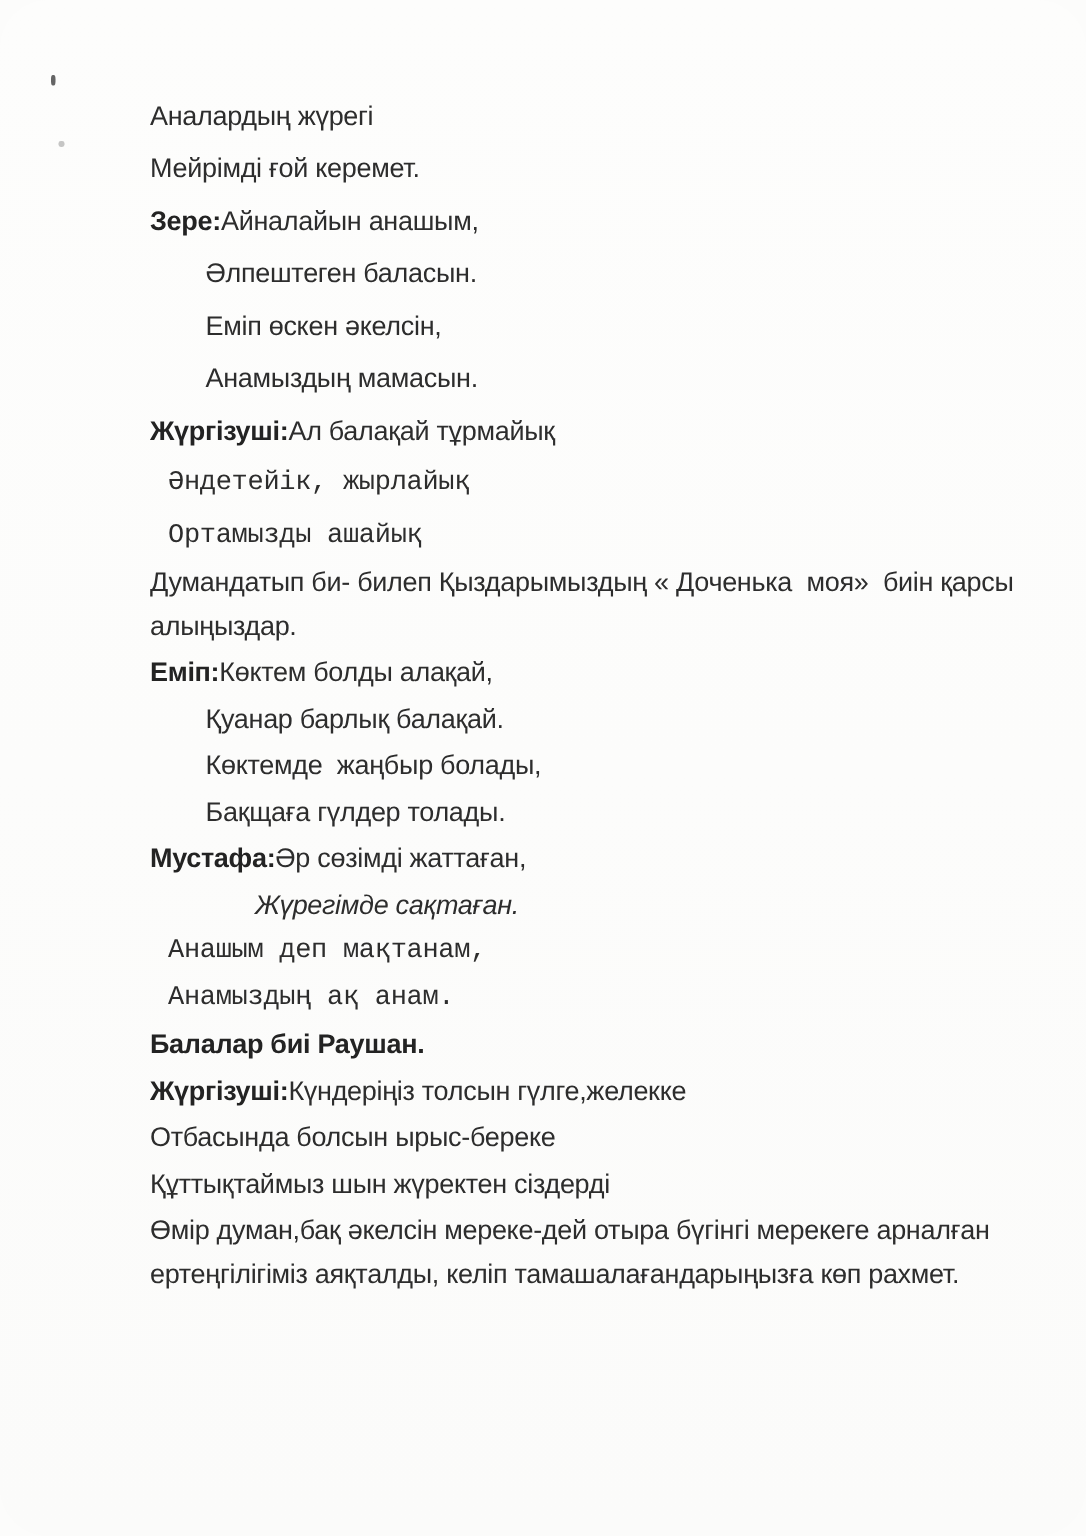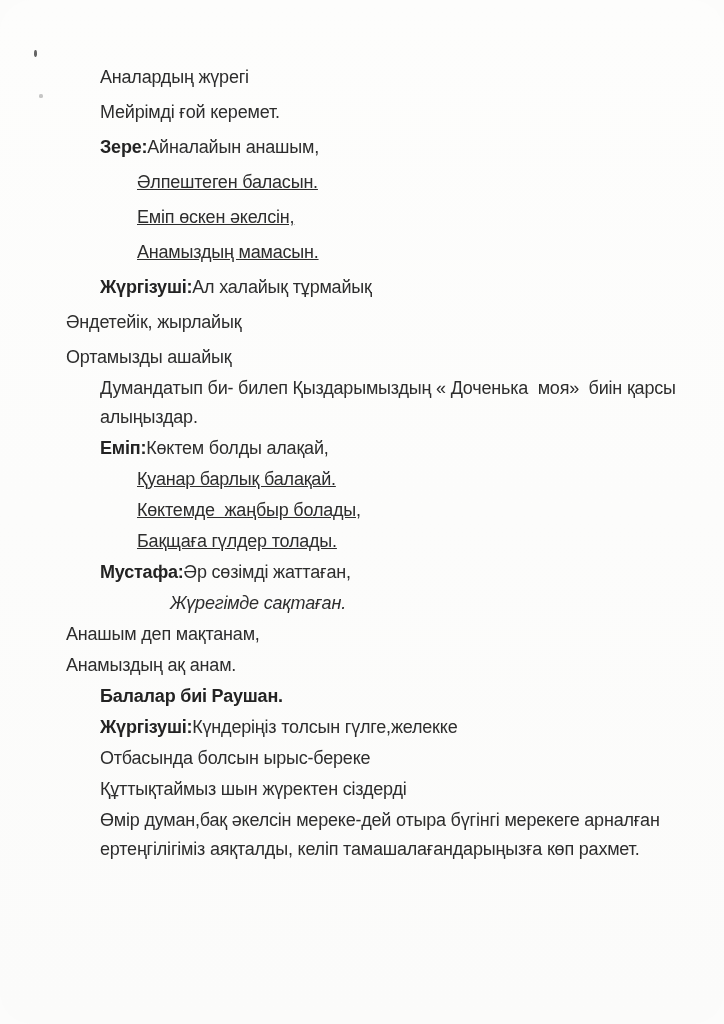--- a/index.html
+++ b/index.html
@@ -39,40 +39,40 @@
   
   .line:nth-child(-n+8) { margin-bottom: 13px; }
   
   .line.wrap { margin-top: -2px; }
   .line .speaker {
     font-weight: 700;
     color: #232323;
   }
   
   .line.i0 { padding-left: 100px; }
-  .line.i1 { padding-left: 137px; text-decoration: underline; }
-  .line.i2 { padding-left: 66px; }
+  .line.i1 { padding-left: 137px; }
+  .line.i2 { padding-left: 112px; font-family: Liberation Mono, monospace; }
   .line.i3 { padding-left: 170px; font-style: italic; }
   .artifact {
     position: absolute;
     border-radius: 40%;
   }
 </style>
 </head>
 <body>
 
 <div class="page">
   <div class="doc-body">
       <div class="line i0"><span>Аналардың жүрегі</span></div>
       <div class="line i0"><span>Мейрімді ғой керемет.</span></div>
       <div class="line i0"><span class="speaker">Зере:</span><span>Айналайын анашым,</span></div>
       <div class="line i1"><span>Әлпештеген баласын.</span></div>
       <div class="line i1"><span>Еміп өскен әкелсін,</span></div>
       <div class="line i1"><span>Анамыздың мамасын.</span></div>
-      <div class="line i0"><span class="speaker">Жүргізуші:</span><span>Ал халайық тұрмайық</span></div>
+      <div class="line i0"><span class="speaker">Жүргізуші:</span><span>Ал балақай тұрмайық</span></div>
       <div class="line i2"><span>Әндетейік, жырлайық</span></div>
       <div class="line i2"><span>Ортамызды ашайық</span></div>
       <div class="line i0"><span>Думандатып би- билеп Қыздарымыздың « Доченька  моя»  биін қарсы</span></div>
       <div class="line i0 wrap"><span>алыңыздар.</span></div>
       <div class="line i0"><span class="speaker">Еміп:</span><span>Көктем болды алақай,</span></div>
       <div class="line i1"><span>Қуанар барлық балақай.</span></div>
       <div class="line i1"><span>Көктемде  жаңбыр болады,</span></div>
       <div class="line i1"><span>Бақщаға гүлдер толады.</span></div>
       <div class="line i0"><span class="speaker">Мустафа:</span><span>Әр сөзімді жаттаған,</span></div>
       <div class="line i3"><span>Жүрегімде сақтаған.</span></div>

